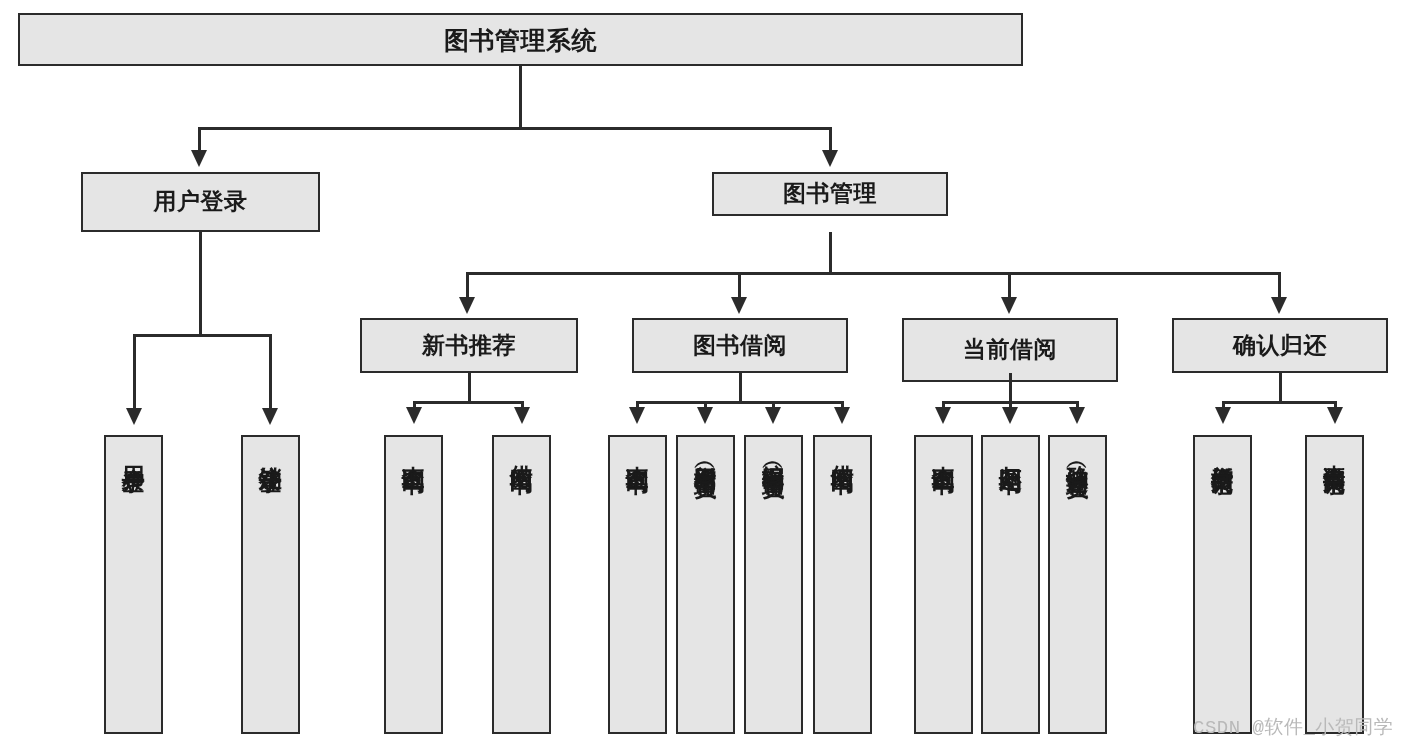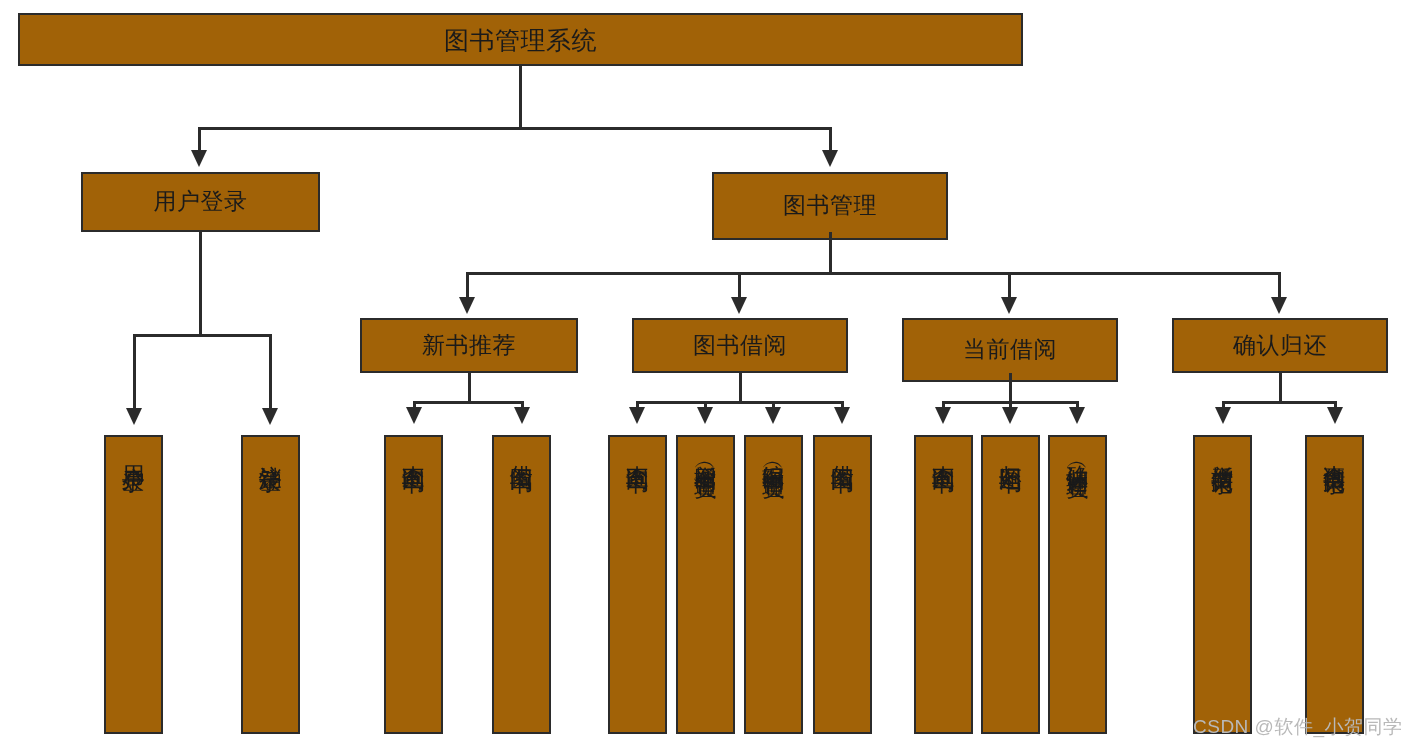--- a/index.html
+++ b/index.html
@@ -14,25 +14,26 @@
     position: relative;
     width: 1405px;
     height: 747px;
     background: #ffffff;
     overflow: hidden;
   }
   .node {
     position: absolute;
     box-sizing: border-box;
     border: 2.5px solid #2b2b2b;
-    background: #a16207;
+    background: #e5e5e5;
     display: flex;
     align-items: center;
     justify-content: center;
     color: #1a1a1a;
+    font-weight: bold;
   }
   .node-label {
     display: block;
     text-align: center;
     line-height: 1.28;
     letter-spacing: 0.5px;
     white-space: pre-line;
   }
   .node.root .node-label { font-size: 25px; }
   .node.lvl1 .node-label { font-size: 23px; }
@@ -93,21 +94,21 @@
 
   <div class="vline" style="left:198px; top:127px; height:23px;"></div>
   <div class="arrow" style="left:191px; top:150px;"></div>
   <div class="vline" style="left:829px; top:127px; height:23px;"></div>
   <div class="arrow" style="left:822px; top:150px;"></div>
 
   <div class="node lvl1" style="left:81px; top:172px; width:239px; height:60px;">
     <span class="node-label">用户登录</span>
   </div>
 
-  <div class="node lvl1" style="left:712px; top:172px; width:236px; height:68px;">
+  <div class="node lvl1" style="left:712px; top:172px; width:236px; height:44px;">
     <span class="node-label">图书管理</span>
   </div>
 
   <div class="vline" style="left:199px; top:232px; height:104px;"></div>
   <div class="hline" style="left:133px; top:334px; width:138px;"></div>
   <div class="vline" style="left:133px; top:334px; height:74px;"></div>
   <div class="arrow" style="left:126px; top:408px;"></div>
   <div class="vline" style="left:269px; top:334px; height:74px;"></div>
   <div class="arrow" style="left:262px; top:408px;"></div>
 
@@ -206,15 +207,15 @@
     <span class="node-label">确认归还（管理员）</span>
   </div>
 
   <div class="node leaf tall" style="left:1193px; top:435px; width:59px; height:299px;">
     <span class="node-label">新增借阅记录</span>
   </div>
   <div class="node leaf tall" style="left:1305px; top:435px; width:59px; height:299px;">
     <span class="node-label">查询借阅记录</span>
   </div>
 
-  <div class="watermark" style="left:1193px; top:714px;">CSDN @软件_小贺同学</div>
+  <div class="watermark" style="left:1193px; top:714px;font-family:Liberation Mono, monospace;">CSDN @软件_小贺同学</div>
 
 </div>
 
 </body></html>

